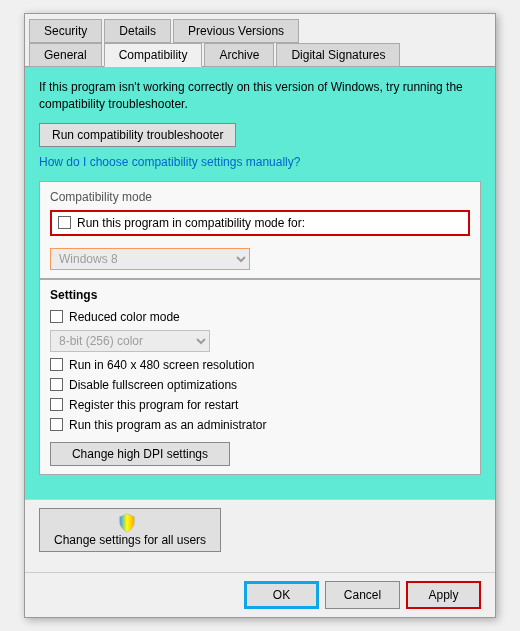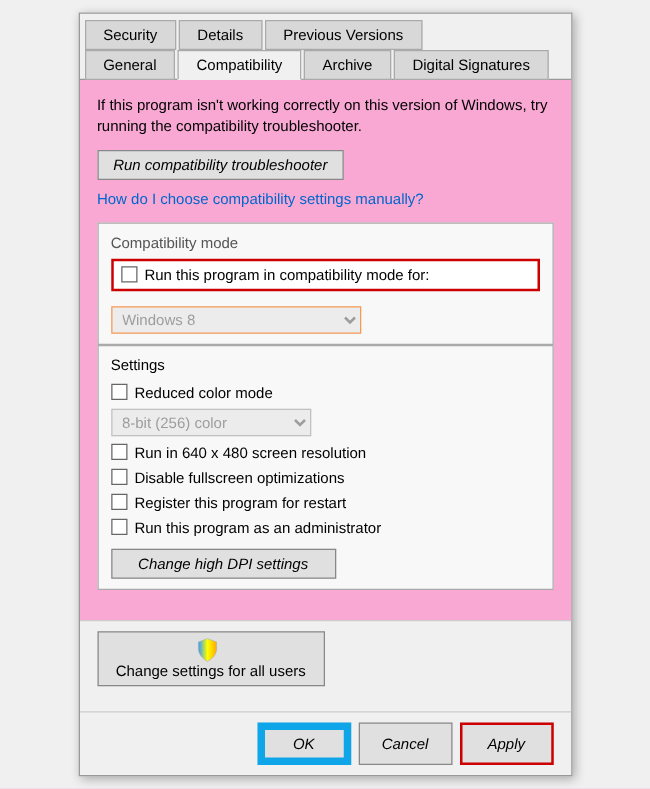--- a/index.html
+++ b/index.html
@@ -8,21 +8,21 @@
       font-size: 12px;
       background: #f0f0f0;
       display: flex;
       justify-content: center;
       align-items: center;
       width: 520px;
       height: 631px;
       overflow: hidden;
     }
     .dialog {
-      width: 395px;
+      width: 472px;
       background: #f0f0f0;
       border: 1px solid #999;
       box-shadow: 2px 2px 8px rgba(0,0,0,0.3);
     }
     .tabs-row1 {
       display: flex;
       padding-top: 4px;
       padding-left: 4px;
     }
     .tabs-row2 {
@@ -40,35 +40,34 @@
       position: relative;
       top: 1px;
     }
     .tab-item.active {
       background: #f0f0f0;
       border-bottom: 1px solid #f0f0f0;
       z-index: 2;
     }
     .content {
       padding: 12px 14px;
-      background: #f9a8d4;
+      background: #5eead4;
     }
     .intro-text {
       font-size: 12px;
       margin-bottom: 10px;
       line-height: 1.4;
     }
     .btn {
       padding: 4px 12px;
       font-size: 12px;
       background: #e0e0e0;
       border: 1px solid #888;
       cursor: pointer;
       min-width: 80px;
-      font-style: italic;
     }
     .btn-troubleshooter {
       display: inline-block;
       margin-bottom: 8px;
     }
     .link {
       color: #0066cc;
       text-decoration: none;
       font-size: 12px;
       cursor: pointer;
@@ -115,21 +114,21 @@
       background: #f8f8f8;
       margin-bottom: 12px;
     }
     .settings-row {
       display: flex;
       align-items: center;
       margin-bottom: 6px;
     }
     .settings-label {
       font-size: 12px;
-      font-weight: normal;
+      font-weight: bold;
       margin-bottom: 8px;
     }
     .color-select {
       width: 160px;
       padding: 2px 4px;
       font-size: 12px;
       border: 1px solid #aaa;
       background: #e8e8e8;
       color: #777;
       cursor: not-allowed;
@@ -161,21 +160,21 @@
       margin-right: 6px;
     }
     .bottom-buttons {
       display: flex;
       justify-content: flex-end;
       gap: 6px;
       padding: 8px 14px;
       border-top: 1px solid #ccc;
     }
     .btn-ok {
-      border: 6px solid #0ea5e9;
+      border: 3px solid #0ea5e9;
       min-width: 75px;
     }
     .btn-apply {
       border: 2px solid #cc0000;
       min-width: 75px;
     }
     .btn-cancel {
       min-width: 75px;
     }
     .section-title-label {

